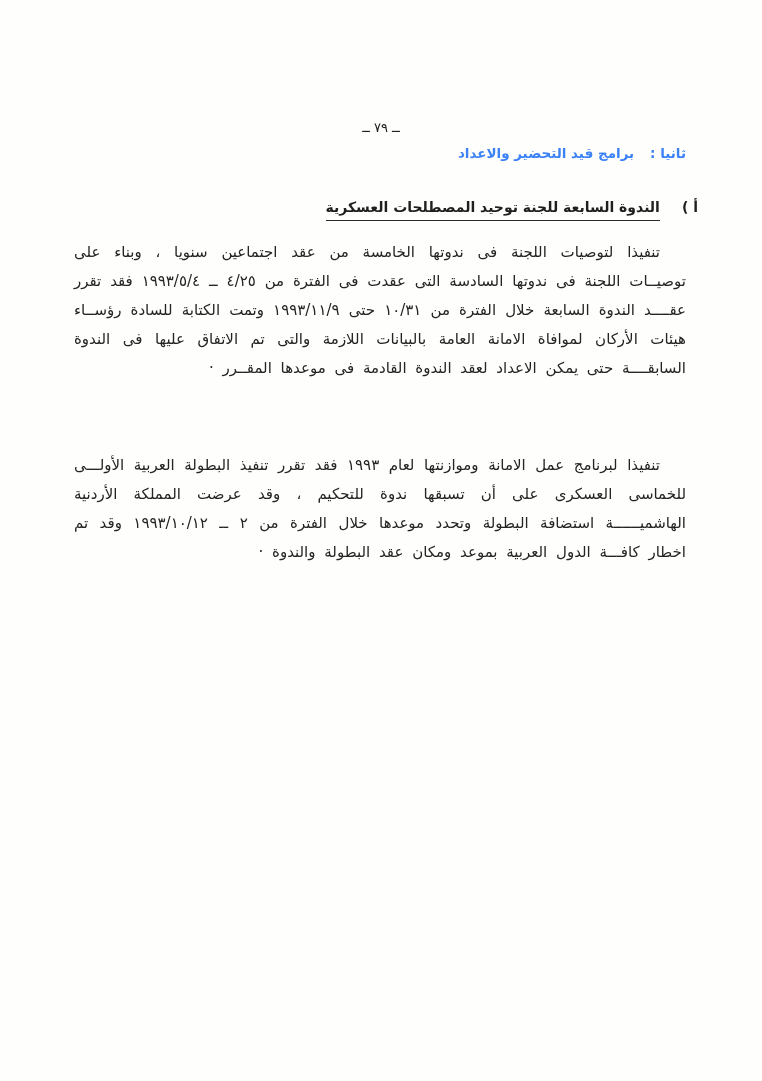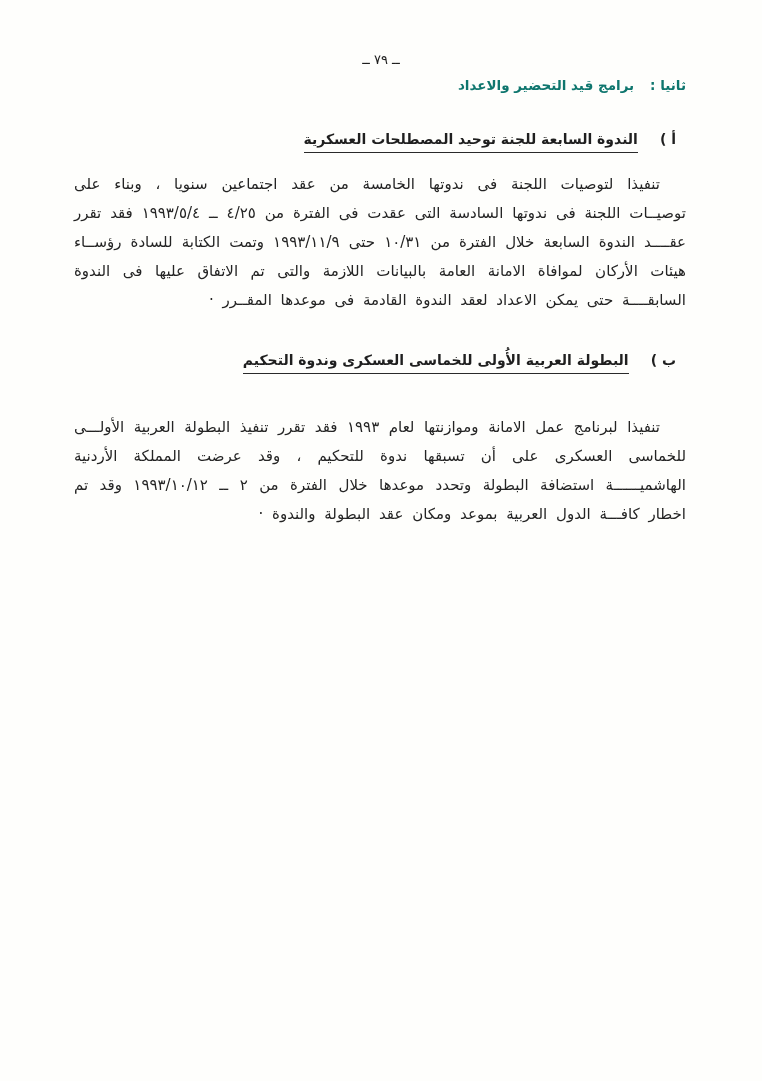--- a/index.html
+++ b/index.html
@@ -12,40 +12,40 @@
     width: 762px;
     height: 1081px;
     margin: 0 auto;
     background: #fefefc;
     font-family: "DejaVu Sans", sans-serif;
     direction: rtl;
     color: #242424;
     overflow: hidden;
   }
   .page-number {
-    padding-top: 52px;
+    padding-top: 120px;
     text-align: center;
     font-size: 13px;
     letter-spacing: 1px;
     color: #1e1e1e;
   }
   .section-line {
     margin-top: 10px;
     padding-right: 76px;
     font-size: 13.5px;
     font-weight: bold;
-    color: #0f766e;
+    color: #3b82f6;
   }
   .section-label {
     display: inline-block;
     margin-left: 16px;
   }
   .item-heading {
     margin-top: 38px;
-    padding-right: 86px;
+    padding-right: 64px;
     font-size: 14px;
     font-weight: bold;
     color: #1f1f1f;
   }
   .item-heading .marker {
     display: inline-block;
     margin-left: 22px;
   }
   .item-heading .title {
     display: inline-block;
@@ -75,19 +75,16 @@
   <div class="section-line">
     <span class="section-label">ثانيا :</span><span class="section-title">برامج قيد التحضير والاعداد</span>
   </div>
 
   <div class="item-heading">
     <span class="marker">أ )</span><span class="title">الندوة السابعة للجنة توحيد المصطلحات العسكرية</span>
   </div>
 
   <p class="body-text body-a">تنفيذا لتوصيات اللجنة فى ندوتها الخامسة من عقد اجتماعين سنويا ، وبناء على توصيــات اللجنة فى ندوتها السادسة التى عقدت فى الفترة من ٤/٢٥ ــ ١٩٩٣/٥/٤ فقد تقرر عقــــد الندوة السابعة خلال الفترة من ١٠/٣١ حتى ١٩٩٣/١١/٩ وتمت الكتابة للسادة رؤســاء هيئات الأركان لموافاة الامانة العامة بالبيانات اللازمة والتى تم الاتفاق عليها فى الندوة السابقــــة حتى يمكن الاعداد لعقد الندوة القادمة فى موعدها المقــرر ·</p>
 
-  <div class="item-heading item-b-heading">
-    <span class="marker">ب )</span><span class="title">البطولة العربية الأُولى للخماسى العسكرى وندوة التحكيم</span>
-  </div>
 
   <p class="body-text body-b">تنفيذا لبرنامج عمل الامانة وموازنتها لعام ١٩٩٣ فقد تقرر تنفيذ البطولة العربية الأولـــى للخماسى العسكرى على أن تسبقها ندوة للتحكيم ، وقد عرضت المملكة الأردنية الهاشميــــــة استضافة البطولة وتحدد موعدها خلال الفترة من ٢ ــ ١٩٩٣/١٠/١٢ وقد تم اخطار كافـــة الدول العربية بموعد ومكان عقد البطولة والندوة ·</p>
 
 </div>
 
 </body></html>

